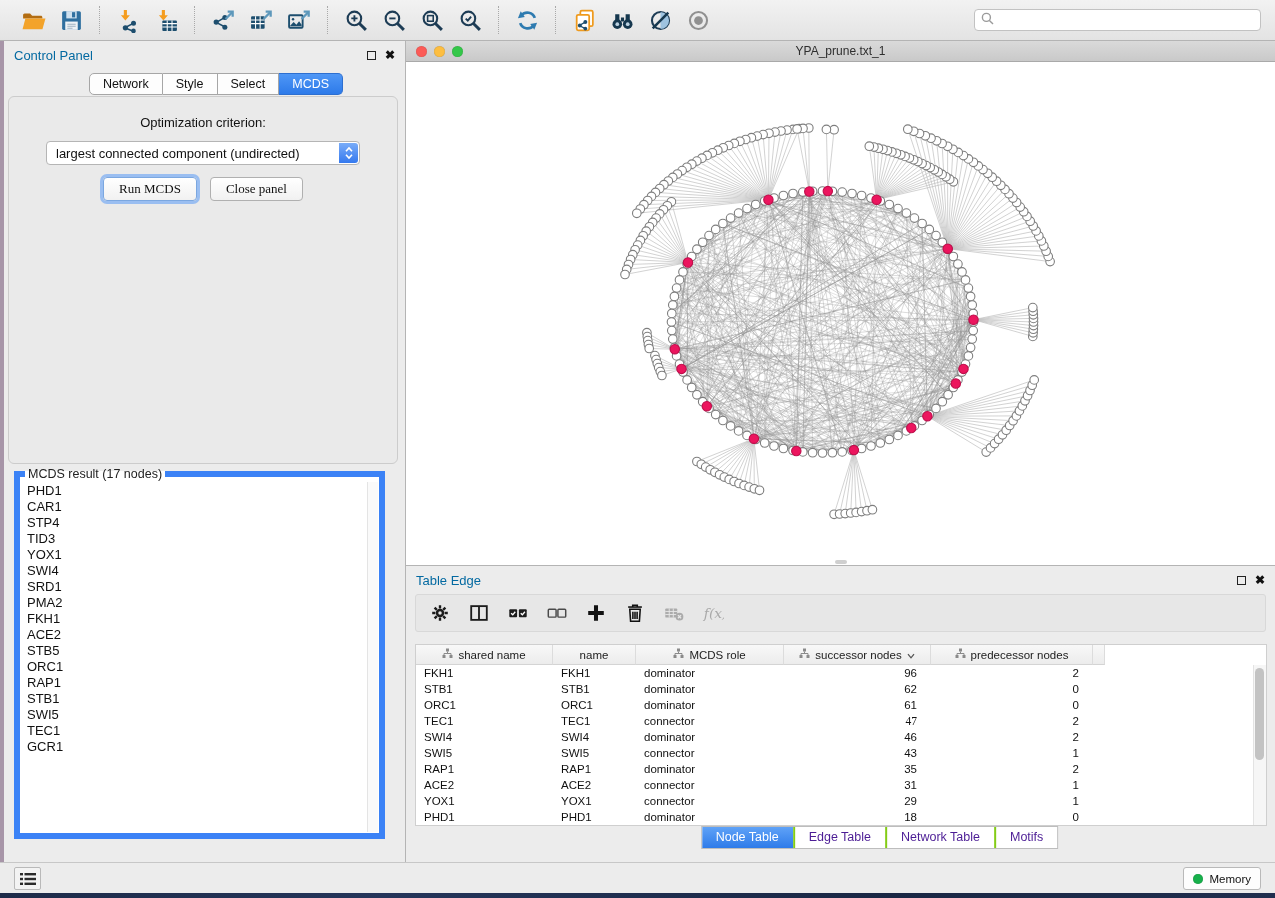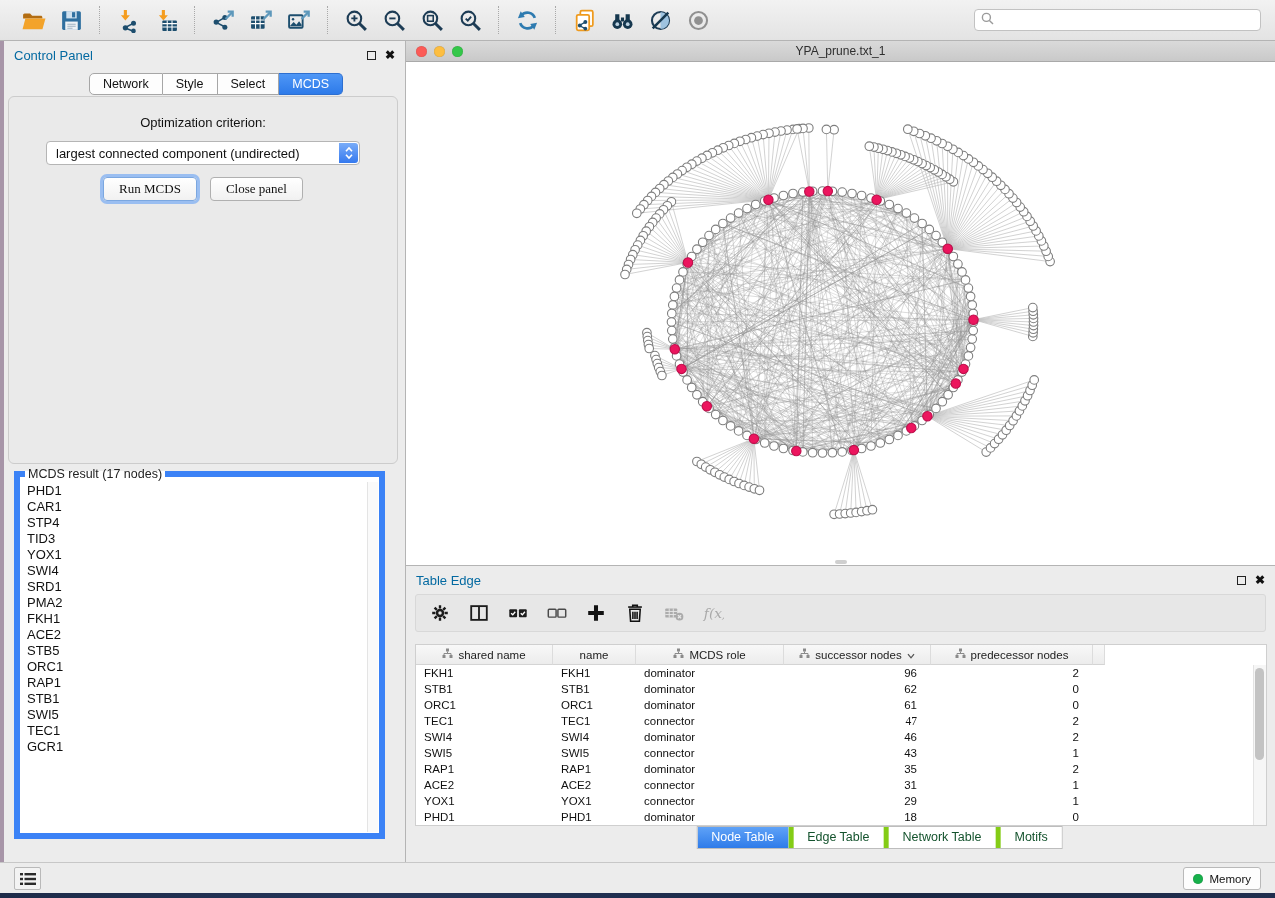--- a/index.html
+++ b/index.html
@@ -91,22 +91,22 @@
            gap:5px; font-size:11.5px; color:#1c1c1c; }
   .nt-row { display:flex; height:16px; }
   .nt-td { font-size:11.5px; line-height:16px; color:#111; overflow:hidden; white-space:nowrap; }
   .nt-td.txt { padding-left:8px; text-align:left; }
   .nt-td.num { padding-right:14px; text-align:right; }
   .nt-scroll { position:absolute; right:0; top:20px; bottom:0; width:13px; background:#f6f6f6;
                border-left:1px solid #e3e3e3; }
   .nt-thumb { position:absolute; right:2px; top:3px; width:9px; height:92px; background:#c3c3c3; border-radius:5px; }
   .tp-tabs { position:absolute; left:50%; transform:translateX(-50%); top:260px; display:inline-flex;
              background:#fff; border:1px solid #bdbdbd; border-radius:0; overflow:hidden;margin-left:39px; }
-  .tp-tab { height:21px; line-height:21px; padding:0 14px; font-size:12.5px; color:#14532d;
-            border-left:5px solid #84cc16; background:#fff; white-space:nowrap; }
+  .tp-tab { height:21px; line-height:21px; padding:0 14px; font-size:12.5px; color:#4c1d95;
+            border-left:2px solid #84cc16; background:#fff; white-space:nowrap; }
   .tp-tab:first-child { border-left:none; }
   .tp-tab.active { background:linear-gradient(#5fa2f7,#2e7be9); color:#fff; }
 
   
   .status-bar { position:absolute; left:0; right:0; top:862px; height:31px; background:#ececec;
                 border-top:1px solid #c7c7c7; }
   .menu-btn { position:absolute; left:14px; top:4px; width:27px; height:23px; background:#f3f3f3;
               border:1px solid #b9b9b9; border-radius:2px; display:flex; align-items:center; justify-content:center; }
   .mem-btn { position:absolute; right:14px; top:4px; height:23px; background:#fdfdfd; border:1px solid #b9b9b9;
              border-radius:3px; padding:0 9px; display:flex; align-items:center; gap:6px; font-size:11.5px;

